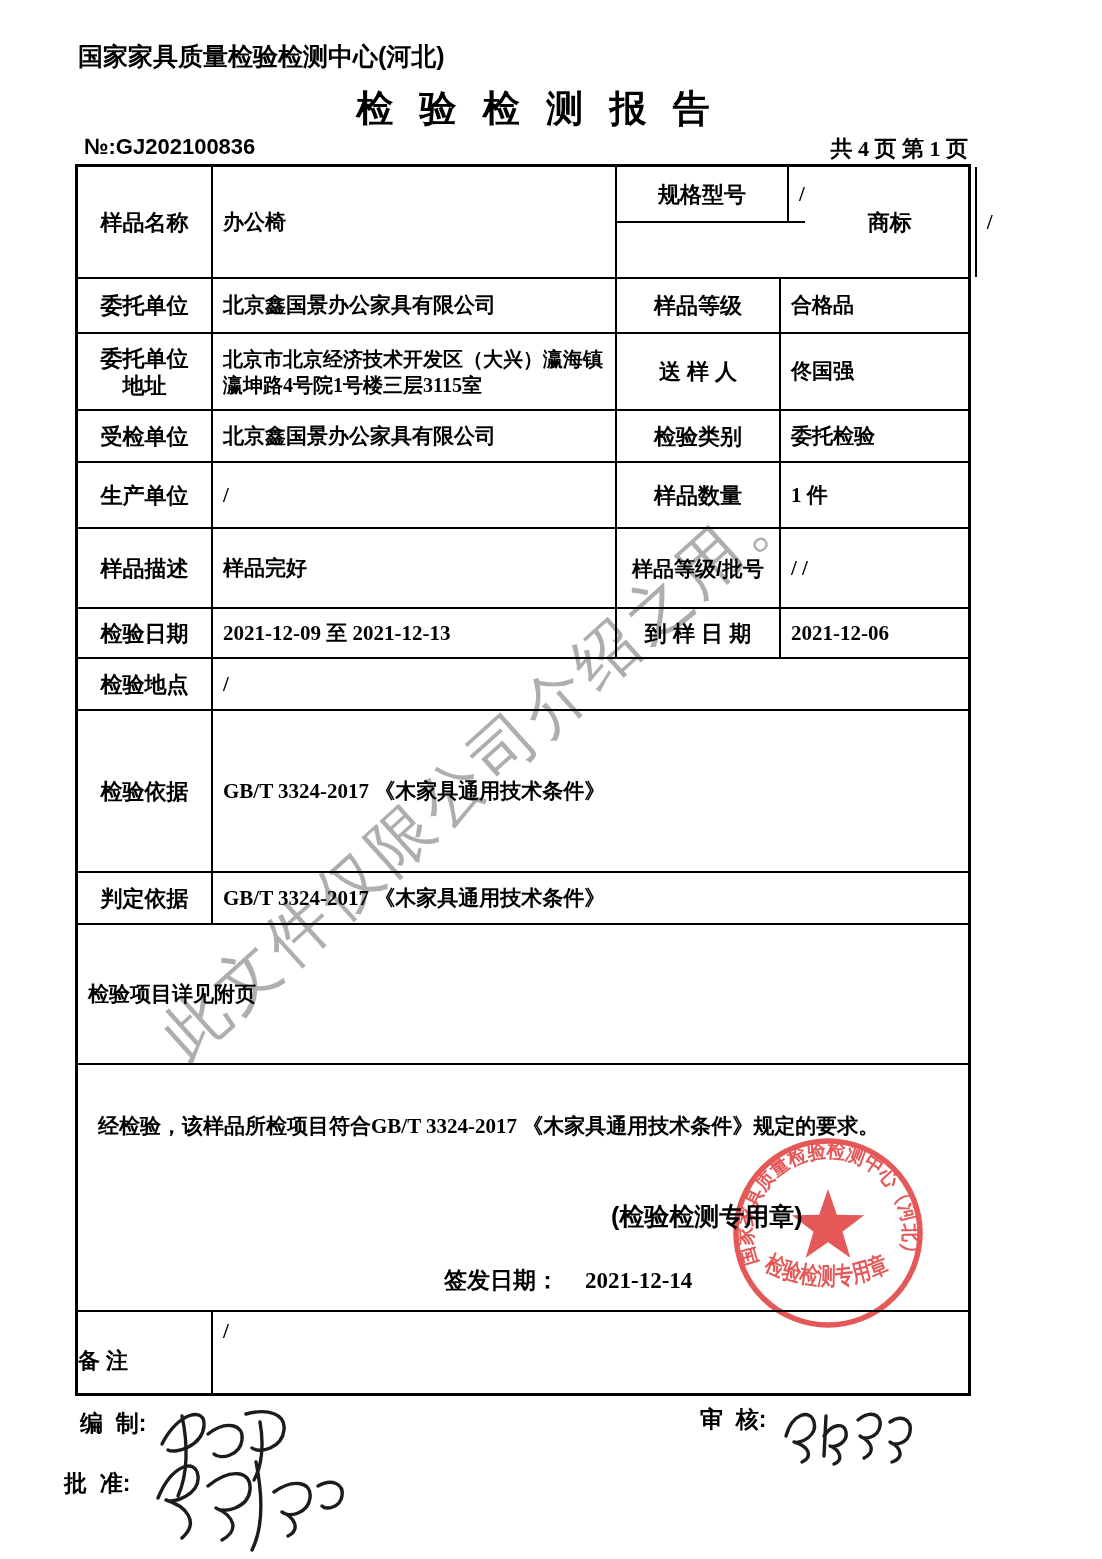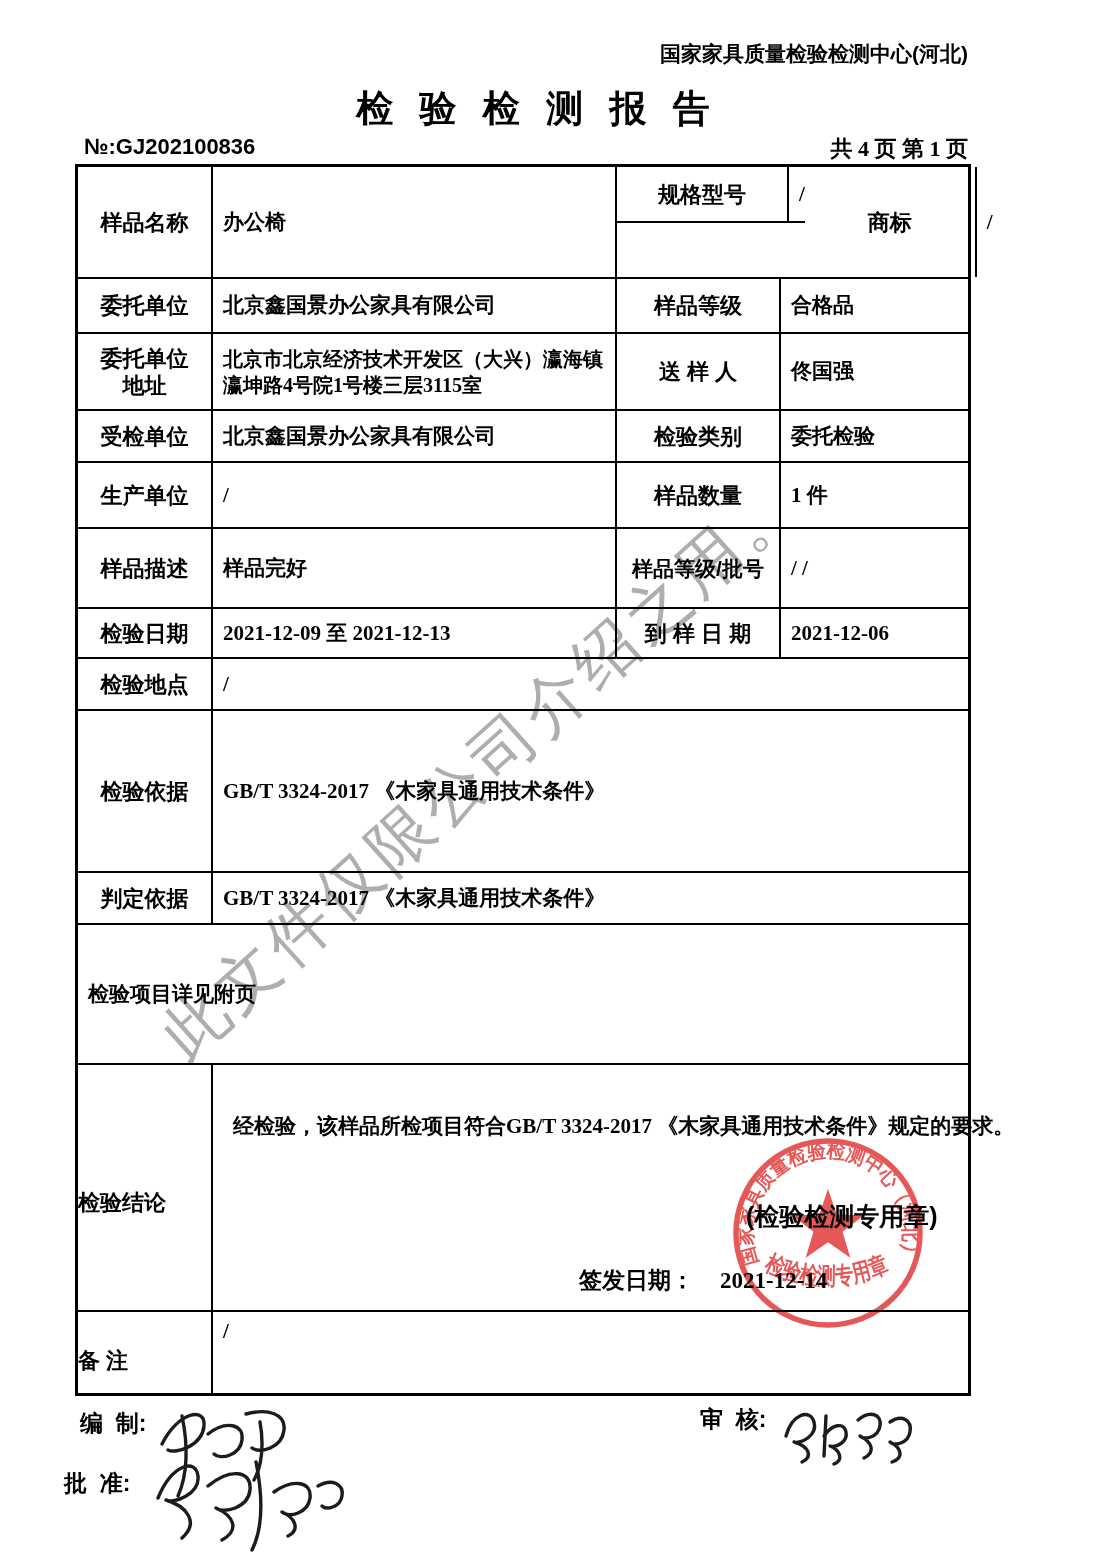--- a/index.html
+++ b/index.html
@@ -21,21 +21,21 @@
     font-size:64px;
     letter-spacing:5px;
     white-space:nowrap;
     opacity:.8;
     z-index:0;
     pointer-events:none;
   }
   
   .hdr-center{
     position:absolute;left:78px;top:40px;width:890px;
-    text-align:right;font-size:21px;font-weight:bold;z-index:1;
+    text-align:left;font-size:25px;font-weight:bold;z-index:1;
   }
   .hdr-title{
     position:absolute;left:92px;top:84px;width:890px;
     text-align:center;font-size:37px;font-weight:bold;letter-spacing:8px;z-index:1;
   }
   .hdr-no{
     position:absolute;left:84px;top:134px;
     font-family:Liberation Sans, sans-serif;
     font-size:22px;font-weight:bold;z-index:1;
   }
@@ -256,23 +256,20 @@
         </div>
     </div>
 
     <div class="tr" style="height:140px">
       <div class="td val w-span">
           <span>检验项目详见附页</span>
         </div>
     </div>
 
     <div class="tr" style="height:247px">
-      <div class="td lab w-lab top-align" style="padding-top:30px">
-          <span>检验结论</span>
-        </div>
       <div class="td val w-span top-align concl-cell">
         <div class="concl-text">经检验，该样品所检项目符合GB/T 3324-2017 《木家具通用技术条件》规定的要求。</div>
         <div class="seal-note">(检验检测专用章)</div>
         <div class="issue-line">
           <span>签发日期：</span><span class="gap"></span><span>2021-12-14</span>
         </div>
       </div>
     </div>
 
     <div class="tr" style="height:81px">

